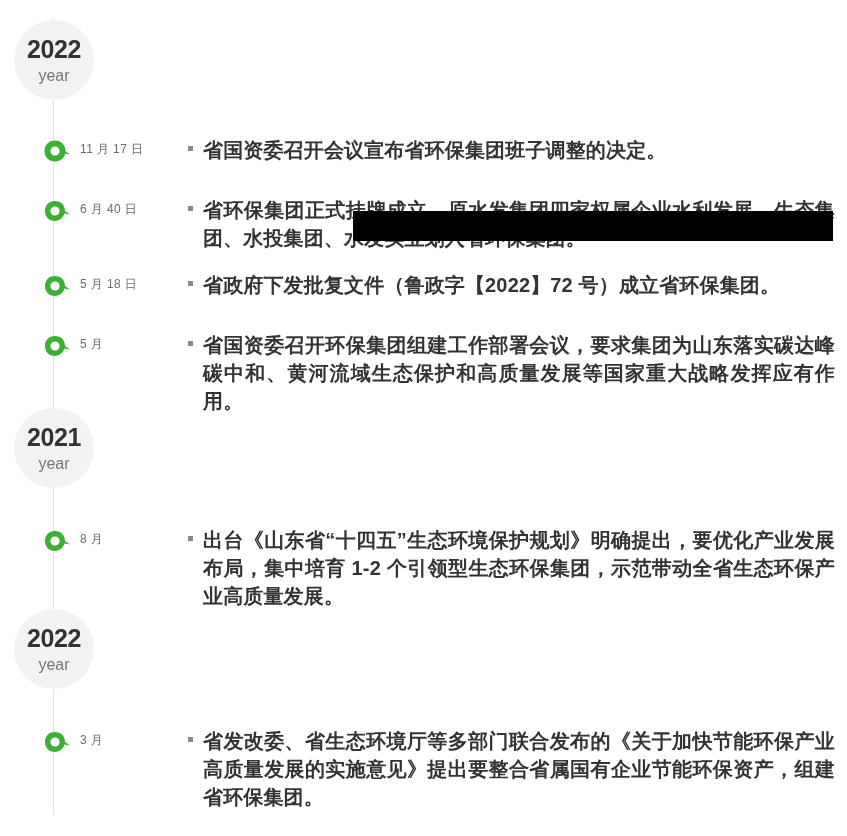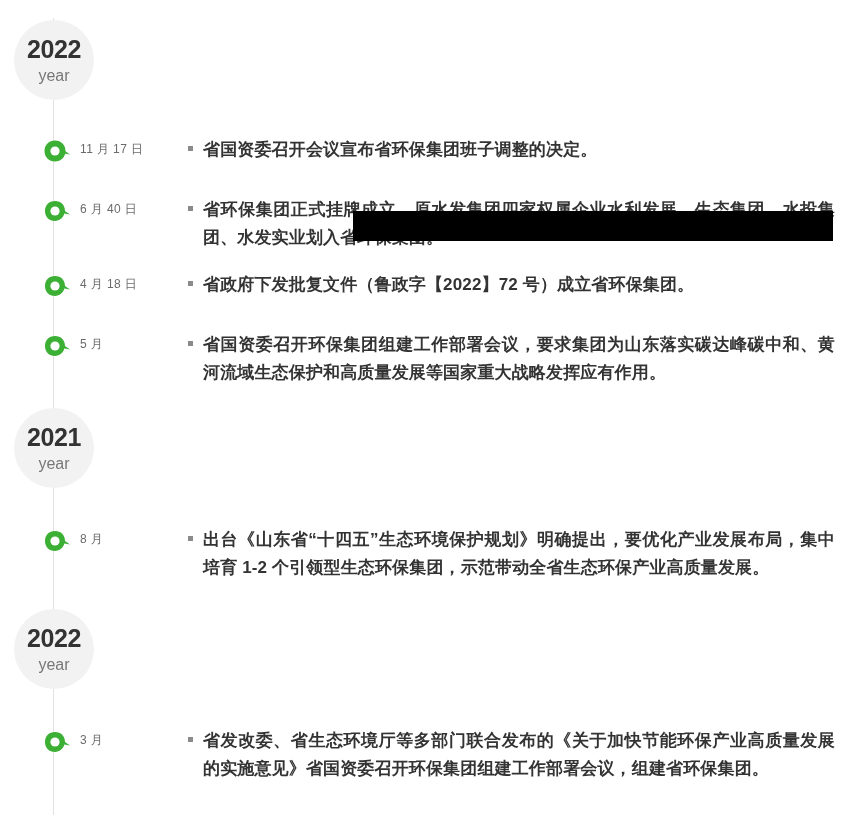--- a/index.html
+++ b/index.html
@@ -91,21 +91,21 @@
     width: 5px;
     height: 5px;
     background: #8a8a8a;
   }
 
   .event-text {
     position: absolute;
     left: 203px;
     top: -4px;
     width: 632px;
-    font-size: 17px;
+    font-size: 20px;
     font-weight: bold;
     color: #333333;
     line-height: 28px;
     letter-spacing: 0.15px;
     text-align: justify;
   }
 
   
   .redaction {
     position: absolute;
@@ -149,21 +149,21 @@
     <div class="event-text">省环保集团正式挂牌成立。原水发集团四家权属企业水利发展、生态集团、水投集团、水发实业划入省环保集团。</div>
   </div>
 
   <div class="event" style="top:275px">
     <span class="marker">
       <svg width="27" height="22" viewBox="0 0 27 22">
         <path d="M11 1 C17 1 21 5 21 11 L26 14.5 L20.4 13.6 C19.2 18 15.5 21 11 21 C5 21 1 17 1 11 C1 5 5 1 11 1 Z" fill="#3cb034"></path>
         <circle cx="11" cy="11" r="4.6" fill="#ffffff"></circle>
       </svg>
     </span>
-    <span class="event-date">4 月 18 日</span>
+    <span class="event-date">5 月 18 日</span>
     <span class="bullet"></span>
     <div class="event-text">省政府下发批复文件（鲁政字【2022】72 号）成立省环保集团。</div>
   </div>
 
   <div class="event" style="top:335px">
     <span class="marker">
       <svg width="27" height="22" viewBox="0 0 27 22">
         <path d="M11 1 C17 1 21 5 21 11 L26 14.5 L20.4 13.6 C19.2 18 15.5 21 11 21 C5 21 1 17 1 11 C1 5 5 1 11 1 Z" fill="#3cb034"></path>
         <circle cx="11" cy="11" r="4.6" fill="#ffffff"></circle>
       </svg>
@@ -197,18 +197,18 @@
 
   <div class="event" style="top:731px">
     <span class="marker">
       <svg width="27" height="22" viewBox="0 0 27 22">
         <path d="M11 1 C17 1 21 5 21 11 L26 14.5 L20.4 13.6 C19.2 18 15.5 21 11 21 C5 21 1 17 1 11 C1 5 5 1 11 1 Z" fill="#3cb034"></path>
         <circle cx="11" cy="11" r="4.6" fill="#ffffff"></circle>
       </svg>
     </span>
     <span class="event-date">3 月</span>
     <span class="bullet"></span>
-    <div class="event-text">省发改委、省生态环境厅等多部门联合发布的《关于加快节能环保产业高质量发展的实施意见》省国资委召开环保集团组建工作部署会议，组建省环保集团。</div>
+    <div class="event-text">省发改委、省生态环境厅等多部门联合发布的《关于加快节能环保产业高质量发展的实施意见》提出要整合省属国有企业节能环保资产，组建省环保集团。</div>
   </div>
 
   <div class="redaction" style="left: 353px; top: 211px; width: 480px; height: 30px; background: rgb(0, 0, 0);"></div>
 
 </div>
 
 </body></html>

